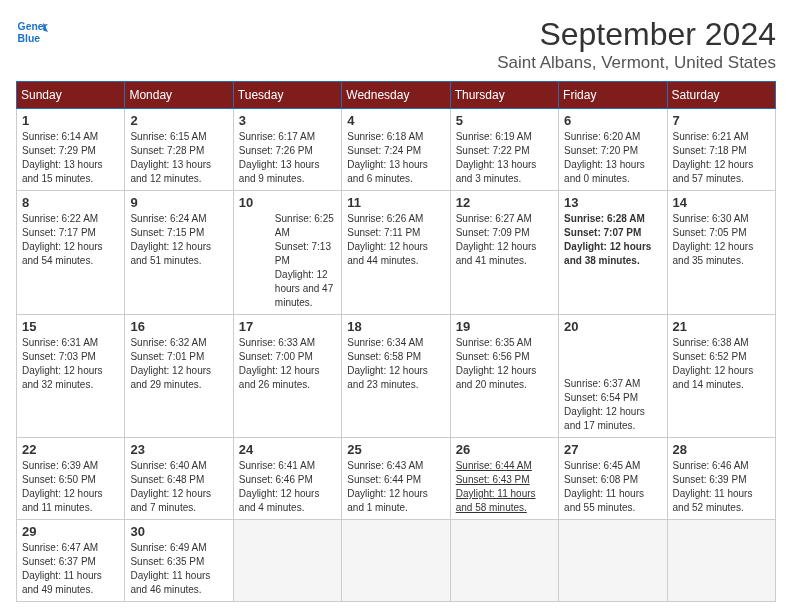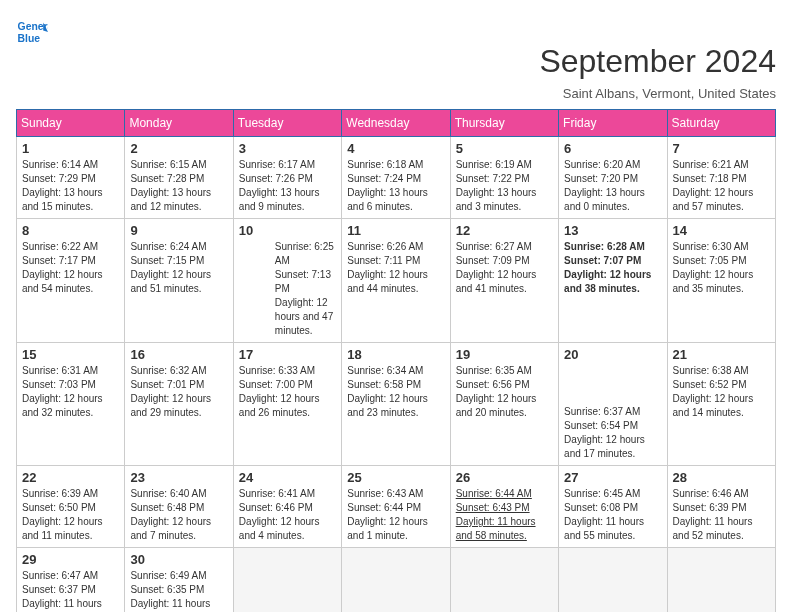--- a/index.html
+++ b/index.html
@@ -25,34 +25,32 @@
       width: 32px;
       height: 32px;
     }
     .title-block {
       text-align: right;
     }
     .month-title {
       font-size: 32px;
       font-weight: normal;
       color: #333;
-      margin-top: 27px;
     }
     .subtitle {
-      font-size: 13px;
+      font-size: 17px;
       color: #555;
-      margin-top: 6px;
     }
     .calendar {
       width: 100%;
       border-collapse: collapse;
       font-size: 11px;
     }
     .calendar th {
-      background: #ec4899;
+      background: #7f1d1d;
       color: #fff;
       padding: 6px 4px;
       text-align: left;
       font-size: 12px;
       font-weight: normal;
       border: 1px solid #2d6aaa;
     }
     .calendar td {
       border: 1px solid #ccc;
       vertical-align: top;

